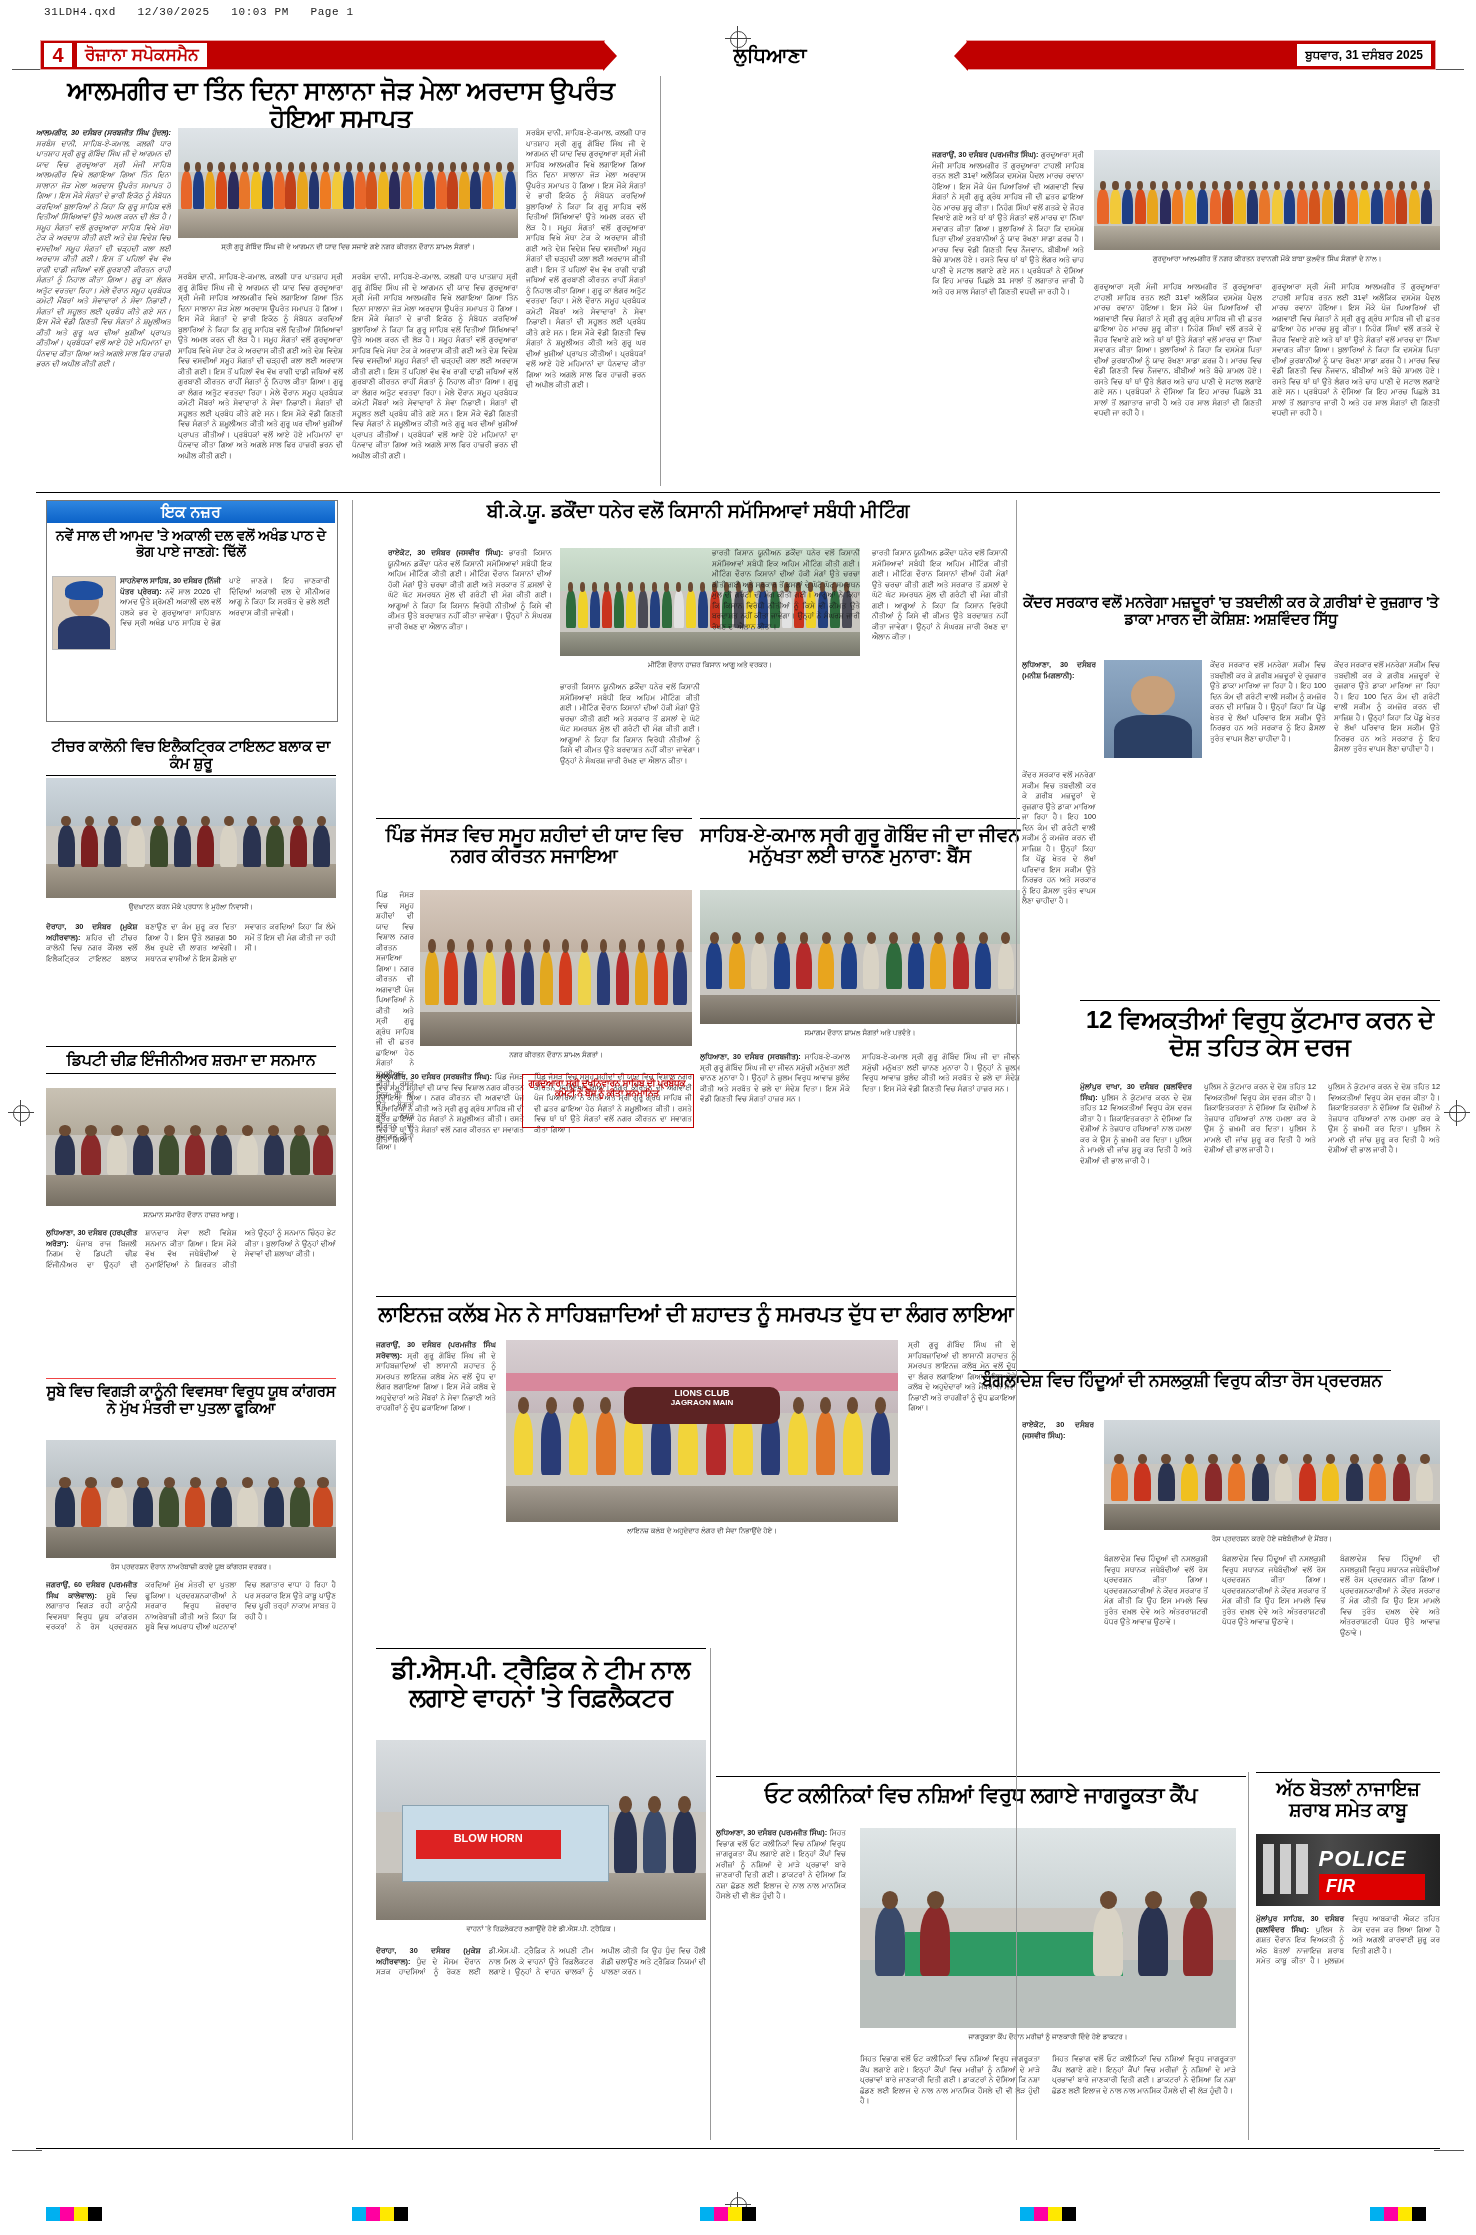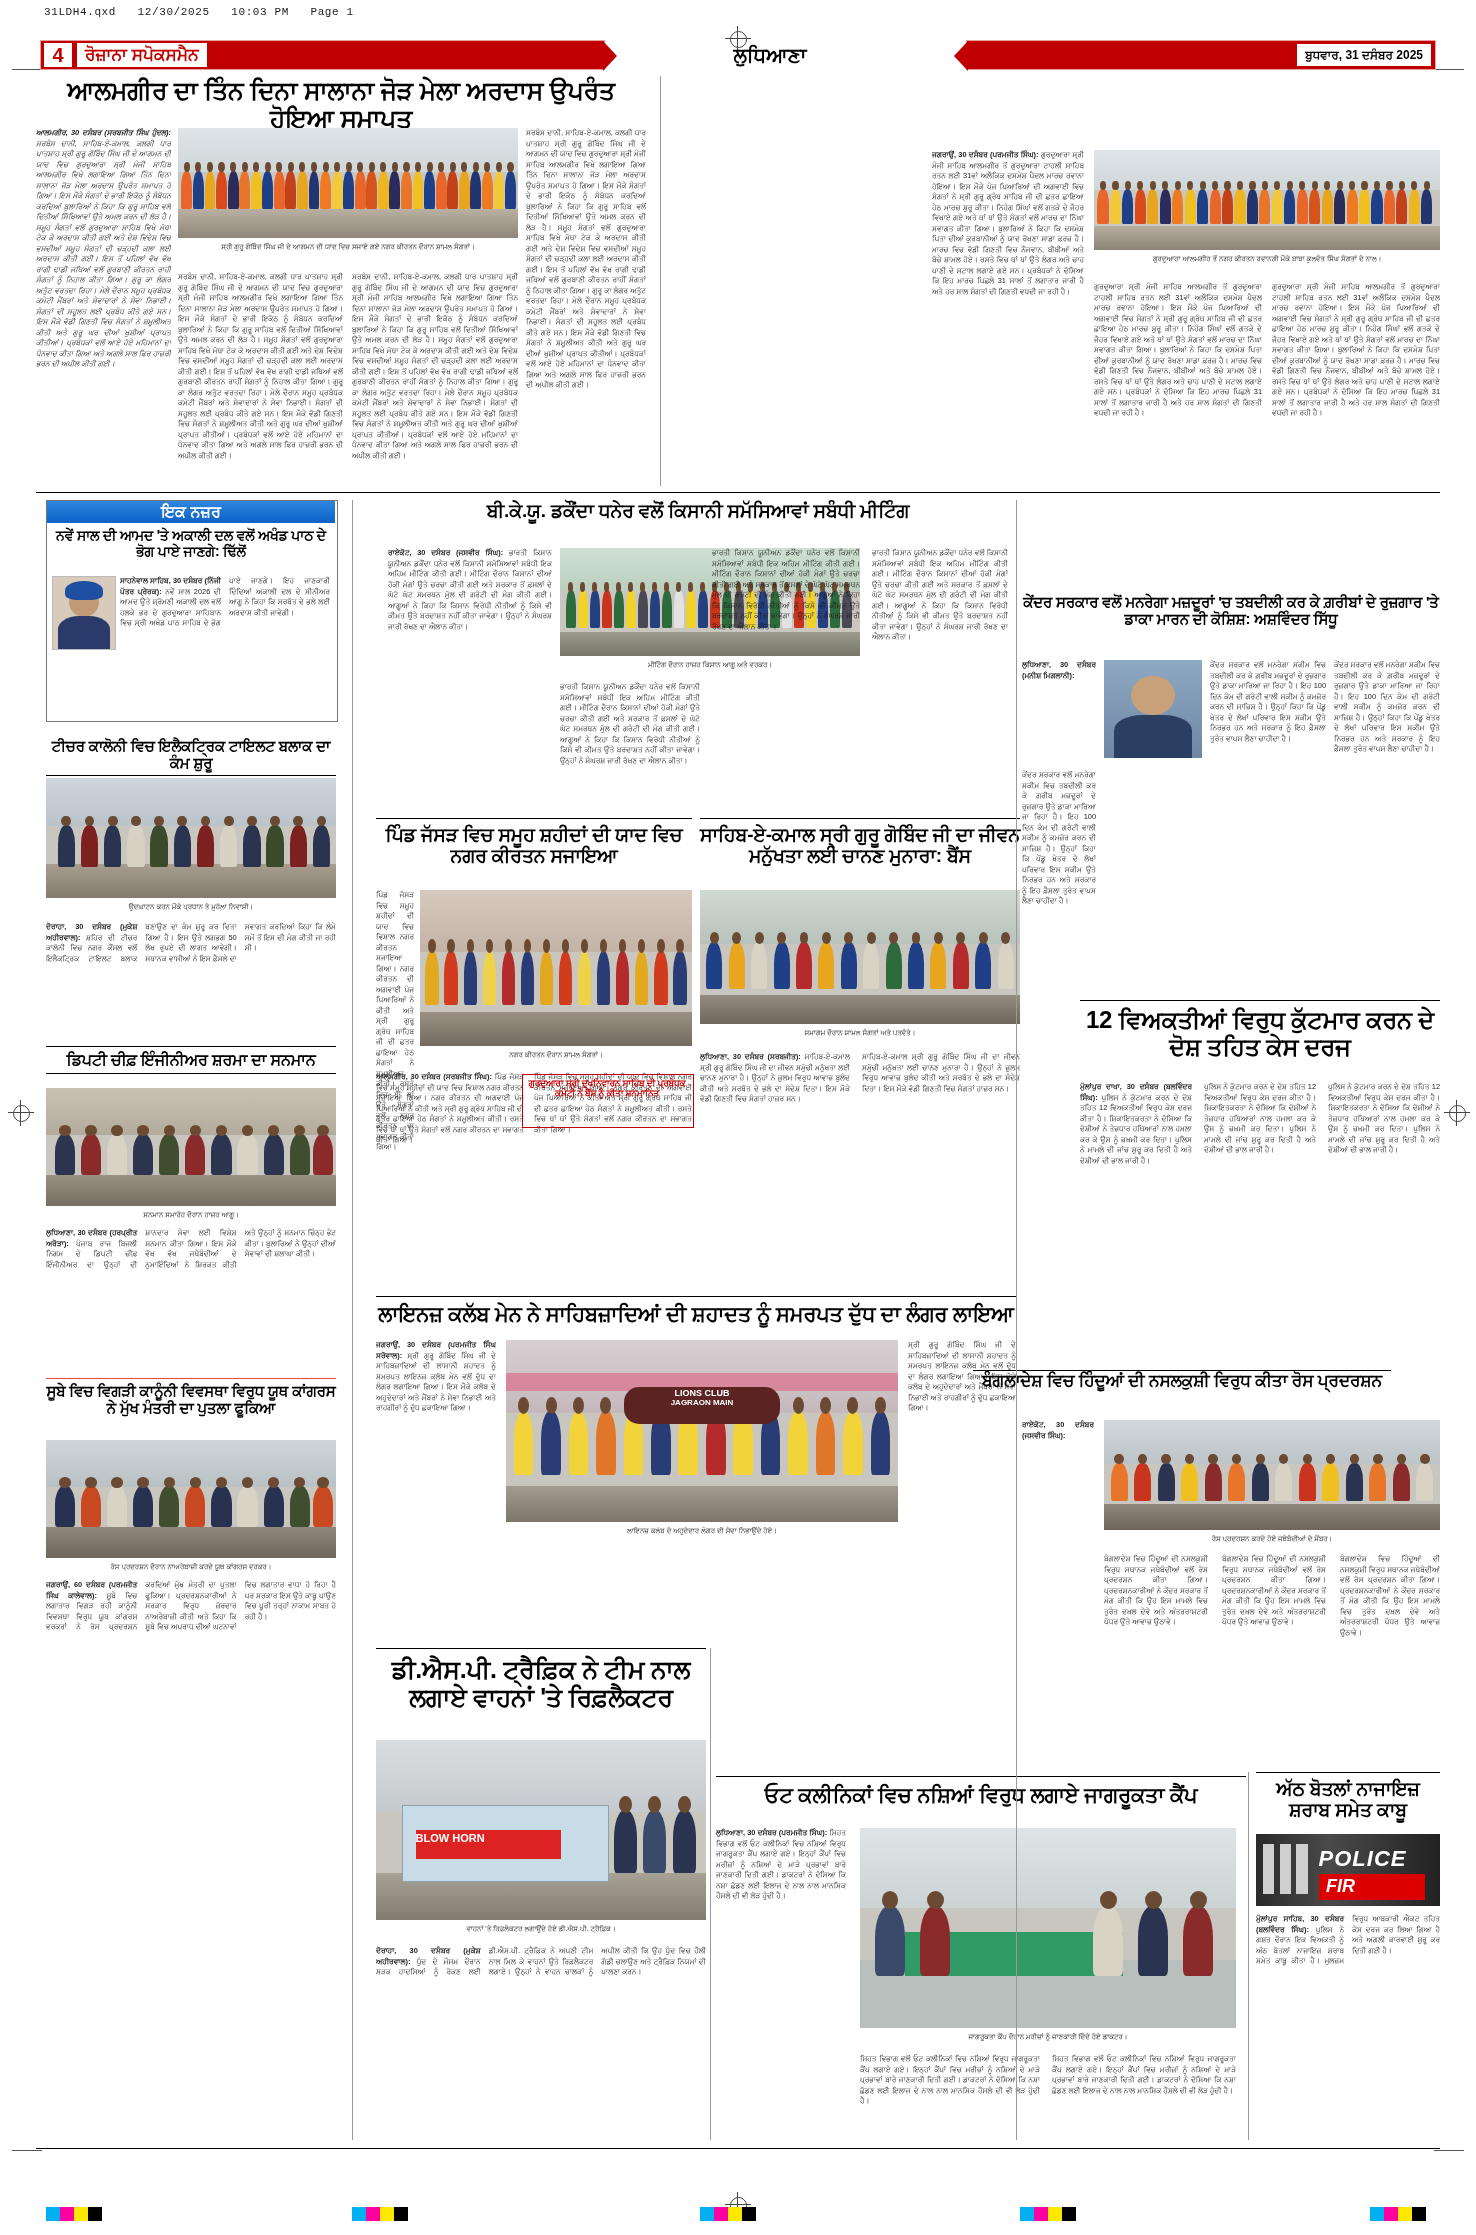--- a/index.html
+++ b/index.html
@@ -58,21 +58,21 @@
   .vrule{position:absolute;width:1px;background:#999;}
   .hrule{position:absolute;height:1px;background:#000;}
 
   
   .banner{position:absolute;color:#fff;font-weight:bold;text-align:center;font-size:16px;}
   .banner-blue{background:linear-gradient(#2f86e0,#0b62c8);}
 
   .boxed{position:absolute;border:1px solid #000;}
 
   
-  .lions{position:absolute;background:#5c2323;color:#fff;border-radius:15px;text-align:center;}
+  .lions{position:absolute;background:#5c2323;color:#fff;border-radius:10px;text-align:center;}
   .policebox{position:absolute;background:#4c1d95;overflow:hidden;}
   .policetxt{position:absolute;color:#fff;font-weight:bold;font-style:italic;}
   .redblk{position:absolute;background:#d00;}
 
   
   .colorbar{position:absolute;bottom:14px;height:14px;display:flex;}
   .colorbar span{display:block;width:14px;height:14px;}
 
   .redhead{color:#c00000;}
   .avatar{position:absolute;overflow:hidden;background:#d8cbbb;}
@@ -521,21 +521,21 @@
   <div class="cap" style="left:506px;top:1526px;width:392px;">ਲਾਇਨਜ਼ ਕਲੱਬ ਦੇ ਅਹੁਦੇਦਾਰ ਲੰਗਰ ਦੀ ਸੇਵਾ ਨਿਭਾਉਂਦੇ ਹੋਏ।</div>
   <div class="body-col" style="left:908px;top:1340px;width:108px;height:300px;">
     <span>ਸ੍ਰੀ ਗੁਰੂ ਗੋਬਿੰਦ ਸਿੰਘ ਜੀ ਦੇ ਸਾਹਿਬਜ਼ਾਦਿਆਂ ਦੀ ਲਾਸਾਨੀ ਸ਼ਹਾਦਤ ਨੂੰ ਸਮਰਪਤ ਲਾਇਨਜ਼ ਕਲੱਬ ਮੇਨ ਵਲੋਂ ਦੁੱਧ ਦਾ ਲੰਗਰ ਲਗਾਇਆ ਗਿਆ। ਇਸ ਮੌਕੇ ਕਲੱਬ ਦੇ ਅਹੁਦੇਦਾਰਾਂ ਅਤੇ ਮੈਂਬਰਾਂ ਨੇ ਸੇਵਾ ਨਿਭਾਈ ਅਤੇ ਰਾਹਗੀਰਾਂ ਨੂੰ ਦੁੱਧ ਛਕਾਇਆ ਗਿਆ।</span>
   </div>
 
   <div class="hl" style="left:376px;top:1648px;width:330px;font-size:25px;border-top:1px solid #000;padding-top:6px;">ਡੀ.ਐਸ.ਪੀ. ਟ੍ਰੈਫ਼ਿਕ ਨੇ ਟੀਮ ਨਾਲ ਲਗਾਏ ਵਾਹਨਾਂ 'ਤੇ ਰਿਫ਼ਲੈਕਟਰ</div>
   <div class="photo" style="left:376px;top:1740px;width:330px;height:180px;">
     <div class="sky" style="background:linear-gradient(#d9dde0,#c5cace)"></div>
     <div class="grd" style="height:26%;background:linear-gradient(#a8a196,#827b70)"></div>
     <div style="position:absolute;left:8%;top:36%;width:62%;height:42%;background:#c8dce8;border:1px solid #8aa2b0;"></div>
-    <div style="position:absolute;left:12%;top:50%;width:44%;height:16%;background:#d22;color:#fff;font-size:11px;font-weight:bold;text-align:left;line-height:1.5;">BLOW HORN</div>
+    <div style="position:absolute;left:12%;top:50%;width:44%;height:16%;background:#d22;color:#fff;font-size:11px;font-weight:bold;text-align:center;line-height:1.5;">BLOW HORN</div>
     <div class="crowd">
       <i style="left:72%;width:7%;background:#2a3350"></i>
         <i style="left:81%;width:7%;background:#3a4a6a"></i>
       <i style="left:90%;width:7%;background:#2a3350"></i>
     </div>
   </div>
   <div class="cap" style="left:376px;top:1924px;width:330px;">ਵਾਹਨਾਂ 'ਤੇ ਰਿਫ਼ਲੈਕਟਰ ਲਗਾਉਂਦੇ ਹੋਏ ਡੀ.ਐਸ.ਪੀ. ਟ੍ਰੈਫ਼ਿਕ।</div>
   <div class="body-col" style="left:376px;top:1946px;width:330px;height:190px;column-count:3;">
     <span class="lead">ਦੋਰਾਹਾ, 30 ਦਸੰਬਰ (ਮੁਕੇਸ਼ ਅਹੀਰਵਾਲ):</span>
     <span>ਧੁੰਦ ਦੇ ਮੌਸਮ ਦੌਰਾਨ ਸੜਕ ਹਾਦਸਿਆਂ ਨੂੰ ਰੋਕਣ ਲਈ ਡੀ.ਐਸ.ਪੀ. ਟ੍ਰੈਫ਼ਿਕ ਨੇ ਅਪਣੀ ਟੀਮ ਨਾਲ ਮਿਲ ਕੇ ਵਾਹਨਾਂ ਉਤੇ ਰਿਫ਼ਲੈਕਟਰ ਲਗਾਏ। ਉਨ੍ਹਾਂ ਨੇ ਵਾਹਨ ਚਾਲਕਾਂ ਨੂੰ ਅਪੀਲ ਕੀਤੀ ਕਿ ਉਹ ਧੁੰਦ ਵਿਚ ਹੌਲੀ ਗੱਡੀ ਚਲਾਉਣ ਅਤੇ ਟ੍ਰੈਫ਼ਿਕ ਨਿਯਮਾਂ ਦੀ ਪਾਲਣਾ ਕਰਨ।</span>

